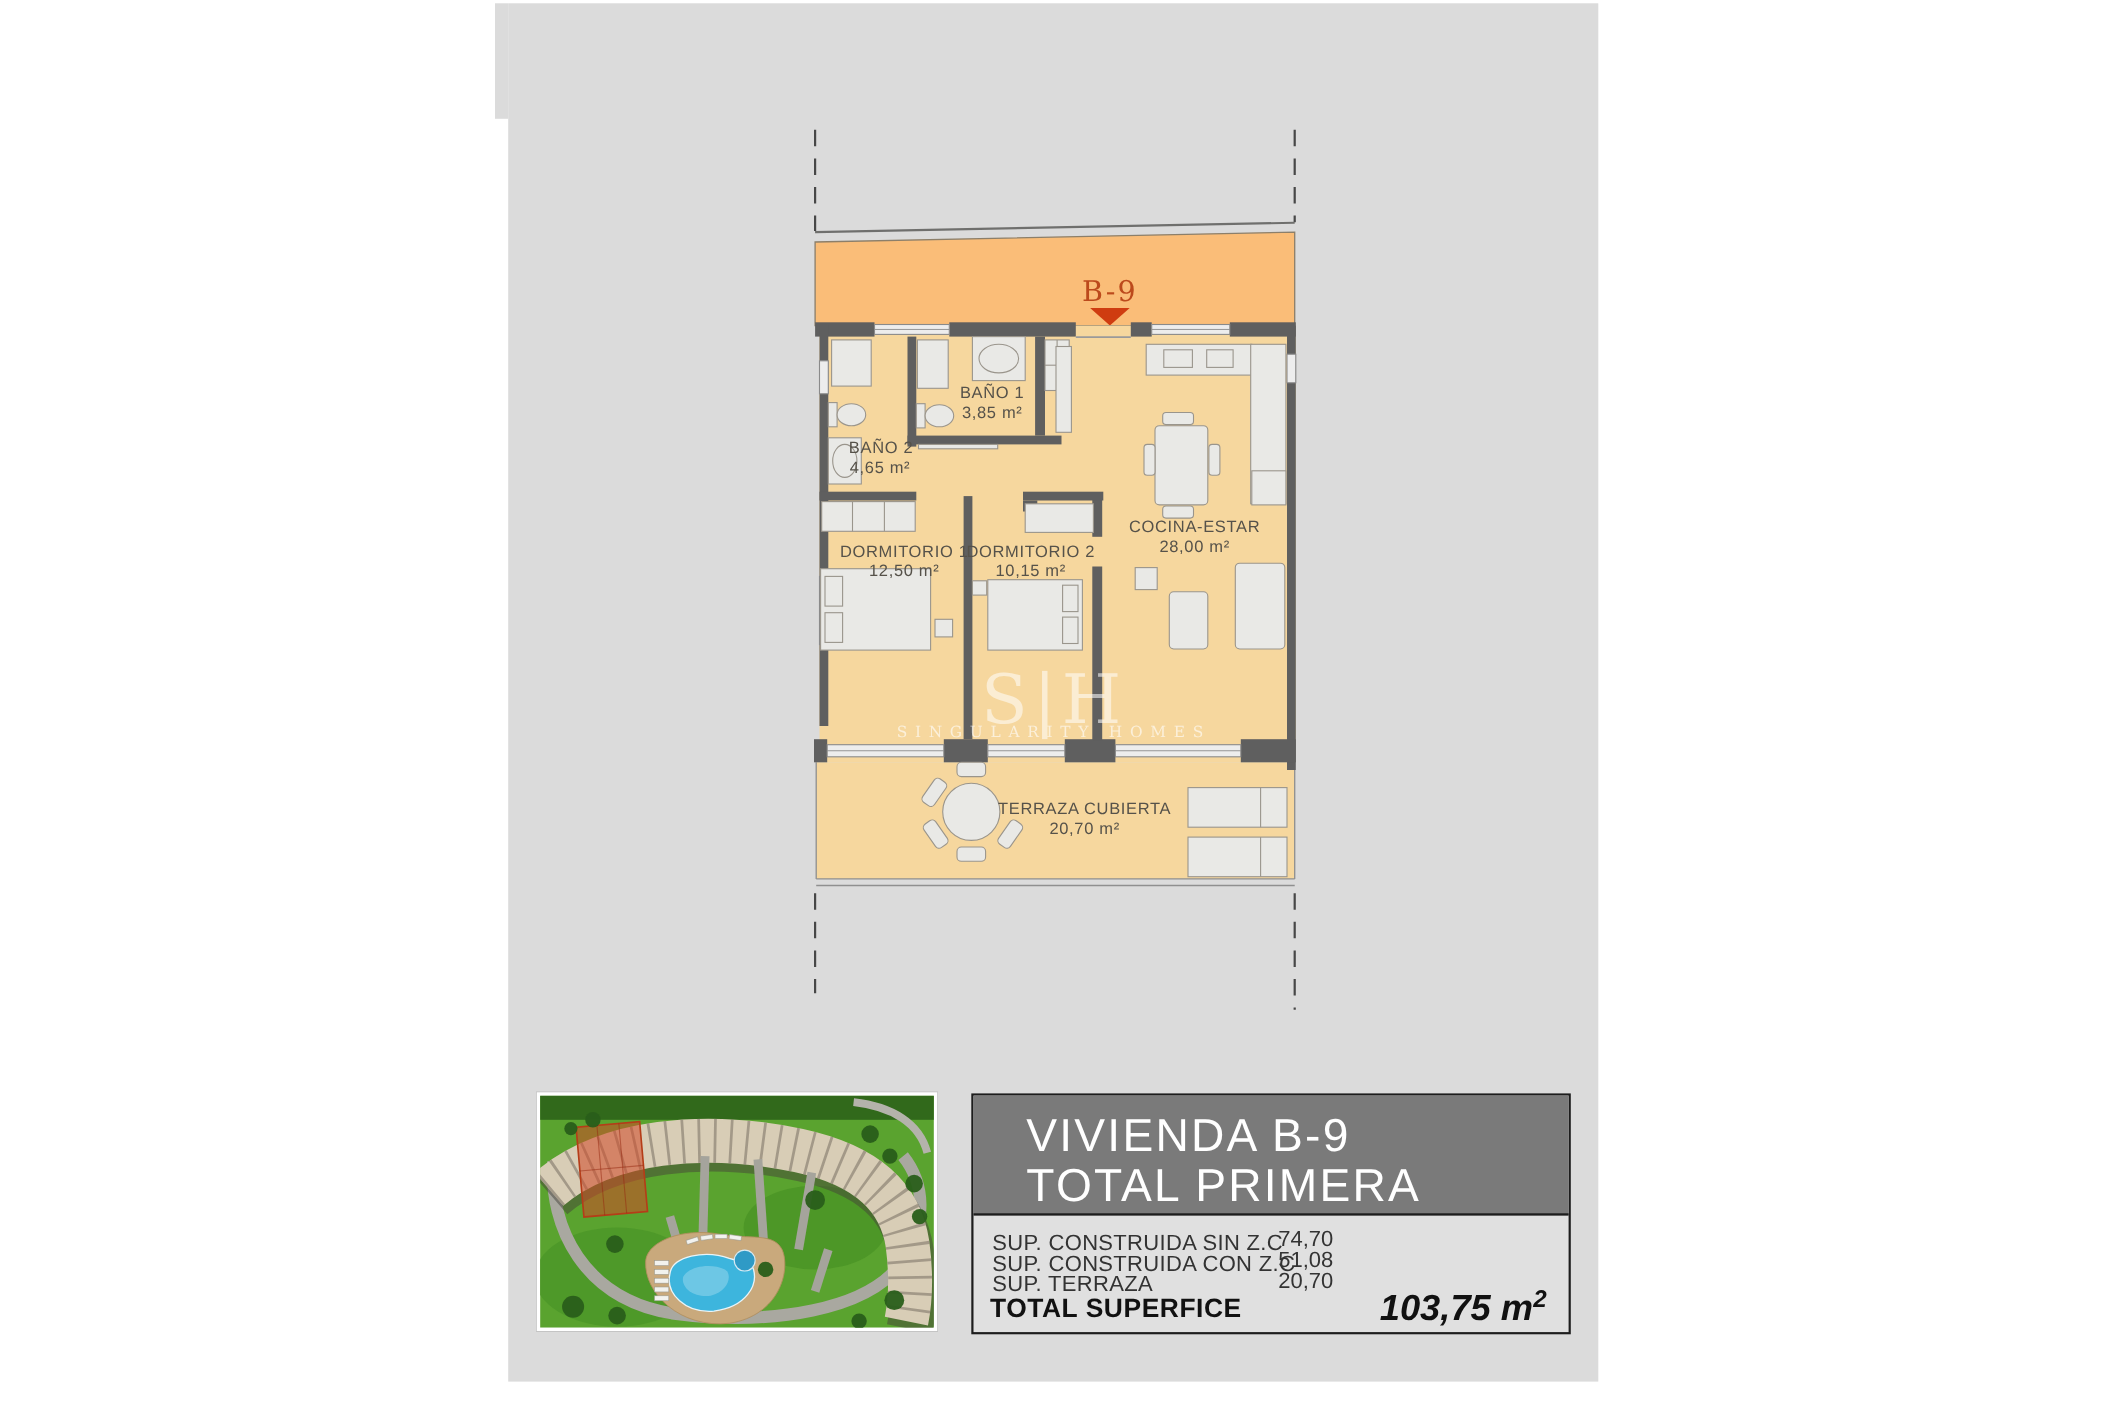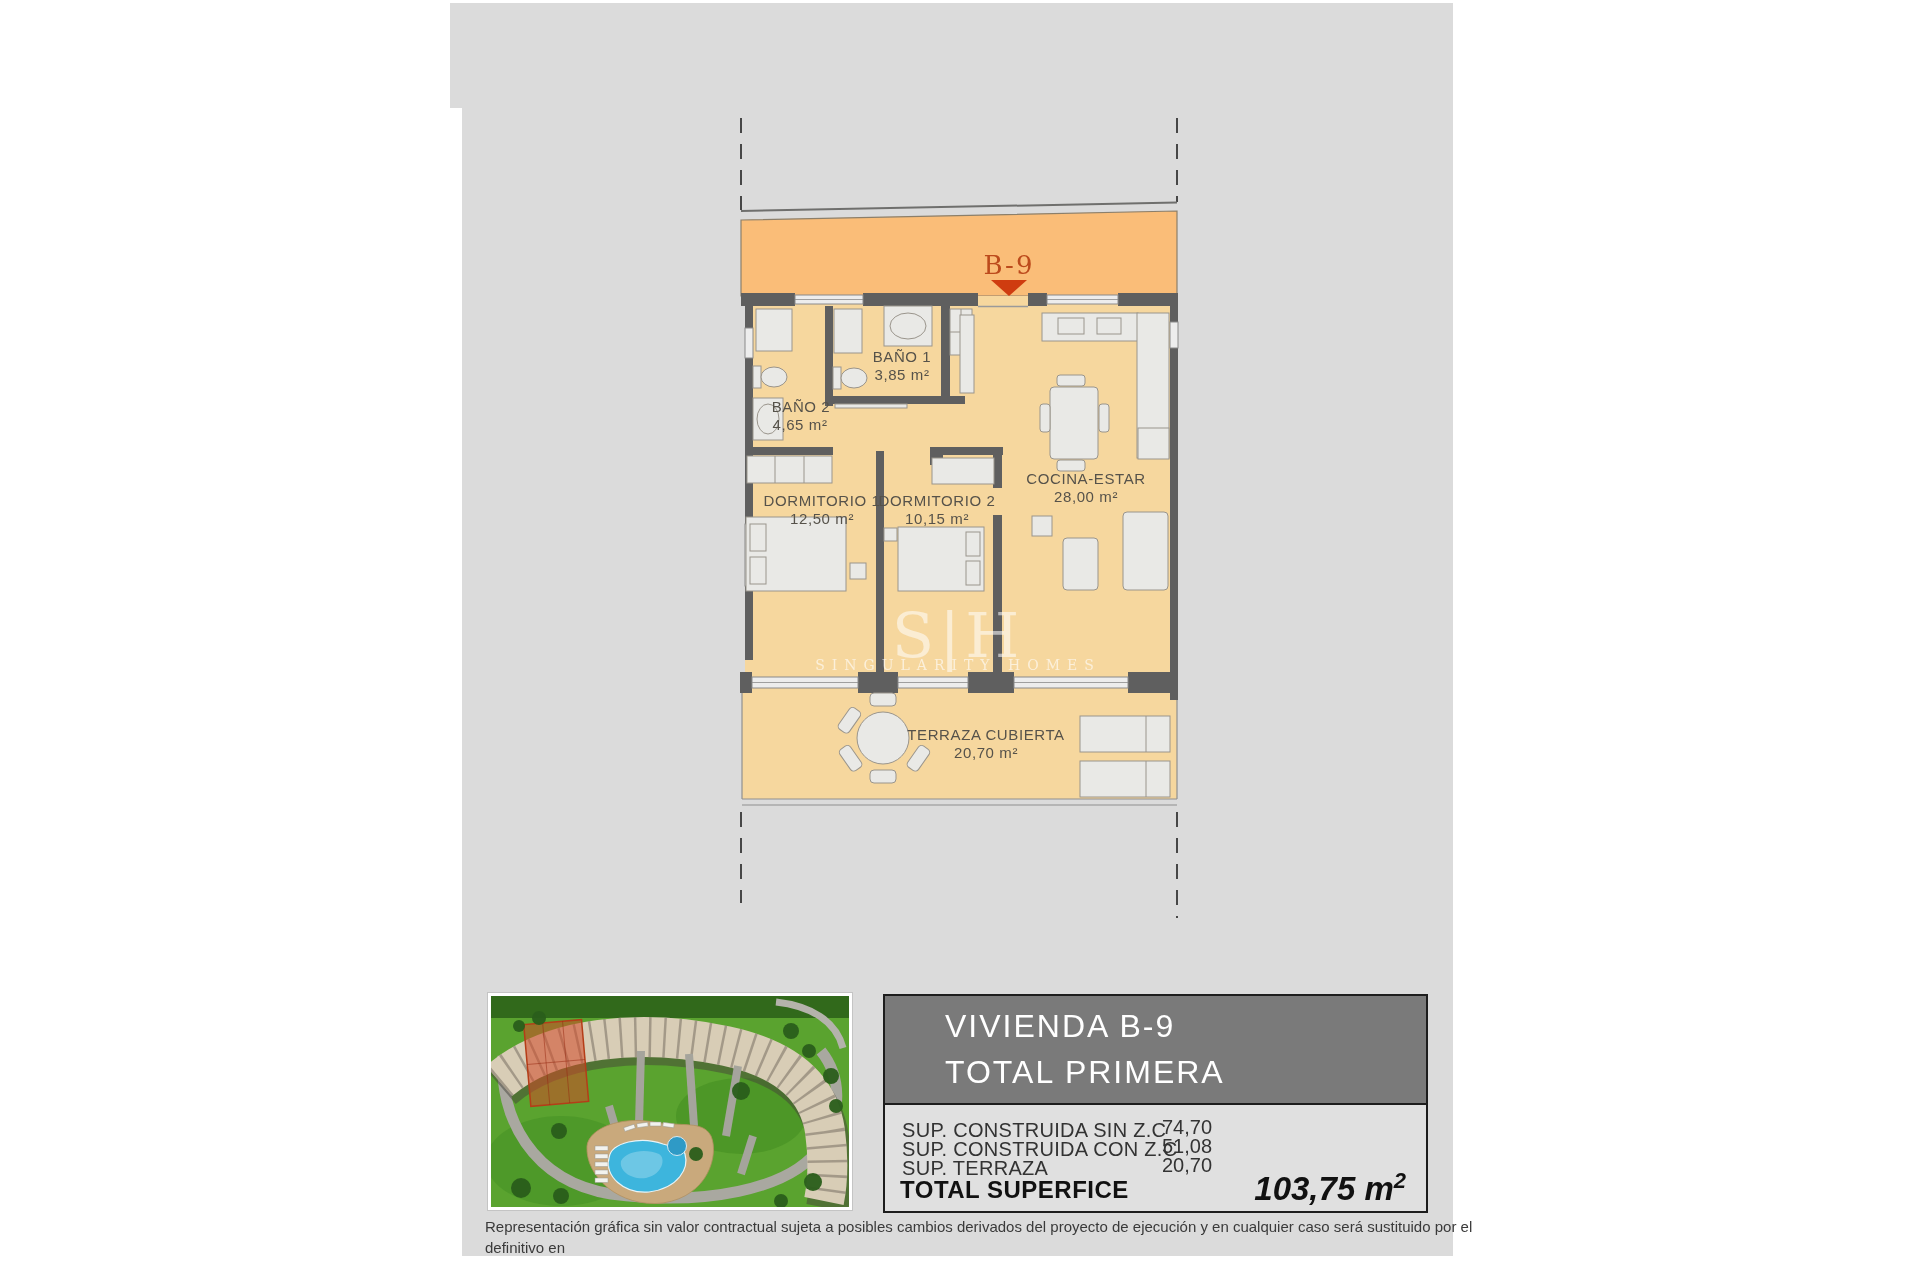--- a/index.html
+++ b/index.html
@@ -23,22 +23,22 @@
   
   #photo-frame{left:487px;top:992px;width:358px;height:211px;background:#fff;
       padding:3px;border:1px solid #c4c4c4;}
   #photo-frame svg{display:block;width:358px;height:211px;}
 
   
   #info-panel{left:883px;top:994px;width:545px;height:219px;border:2px solid #1d1d1d;
       box-sizing:border-box;background:#e0e0e0;}
   #panel-header{position:absolute;left:0;top:0;right:0;height:107px;background:#7a7a7a;
       border-bottom:2px solid #1d1d1d;color:#ffffff;}
-  .title-line{position:absolute;left:48px;font-size:32px;letter-spacing:2px;
-      font-weight:400;white-space:nowrap;margin-left:12px;}
+  .title-line{position:absolute;left:48px;font-size:42px;letter-spacing:2px;
+      font-weight:400;white-space:nowrap;}
   #title-1{top:12px;}
   #title-2{top:58px;}
   #panel-body{position:absolute;left:0;top:109px;right:0;bottom:0;}
   .sup-row-label{position:absolute;left:17px;font-size:20px;color:#333;letter-spacing:.3px;white-space:nowrap;}
   .sup-row-value{position:absolute;left:277px;font-size:20px;color:#333;}
   #total-label{position:absolute;left:15px;bottom:7px;font-size:24px;font-weight:700;
       color:#111;letter-spacing:.5px;}
   #total-value{position:absolute;right:20px;bottom:3px;font-size:33px;font-weight:700;color:#111;font-style:italic;}
   #total-value sup{font-size:22px;}
 
@@ -282,14 +282,13 @@
     <span class="sup-row-label" style="top:33px">SUP. CONSTRUIDA CON Z.C</span>
     <span class="sup-row-value" style="top:30px">51,08</span>
     <span class="sup-row-label" style="top:52px">SUP. TERRAZA</span>
     <span class="sup-row-value" style="top:49px">20,70</span>
     <div id="total-label">TOTAL SUPERFICE</div>
     <div id="total-value"><span>103,75 m</span><sup>2</sup></div>
   </div>
 </div>
 
 <div id="disclaimer" class="abs">
-  <div>Representación gráfica sin valor contractual sujeta a posibles cambios derivados del proyecto de ejecución y en cualquier caso será sustituido por el definitivo en</div>
 </div>
 
 </body></html>

